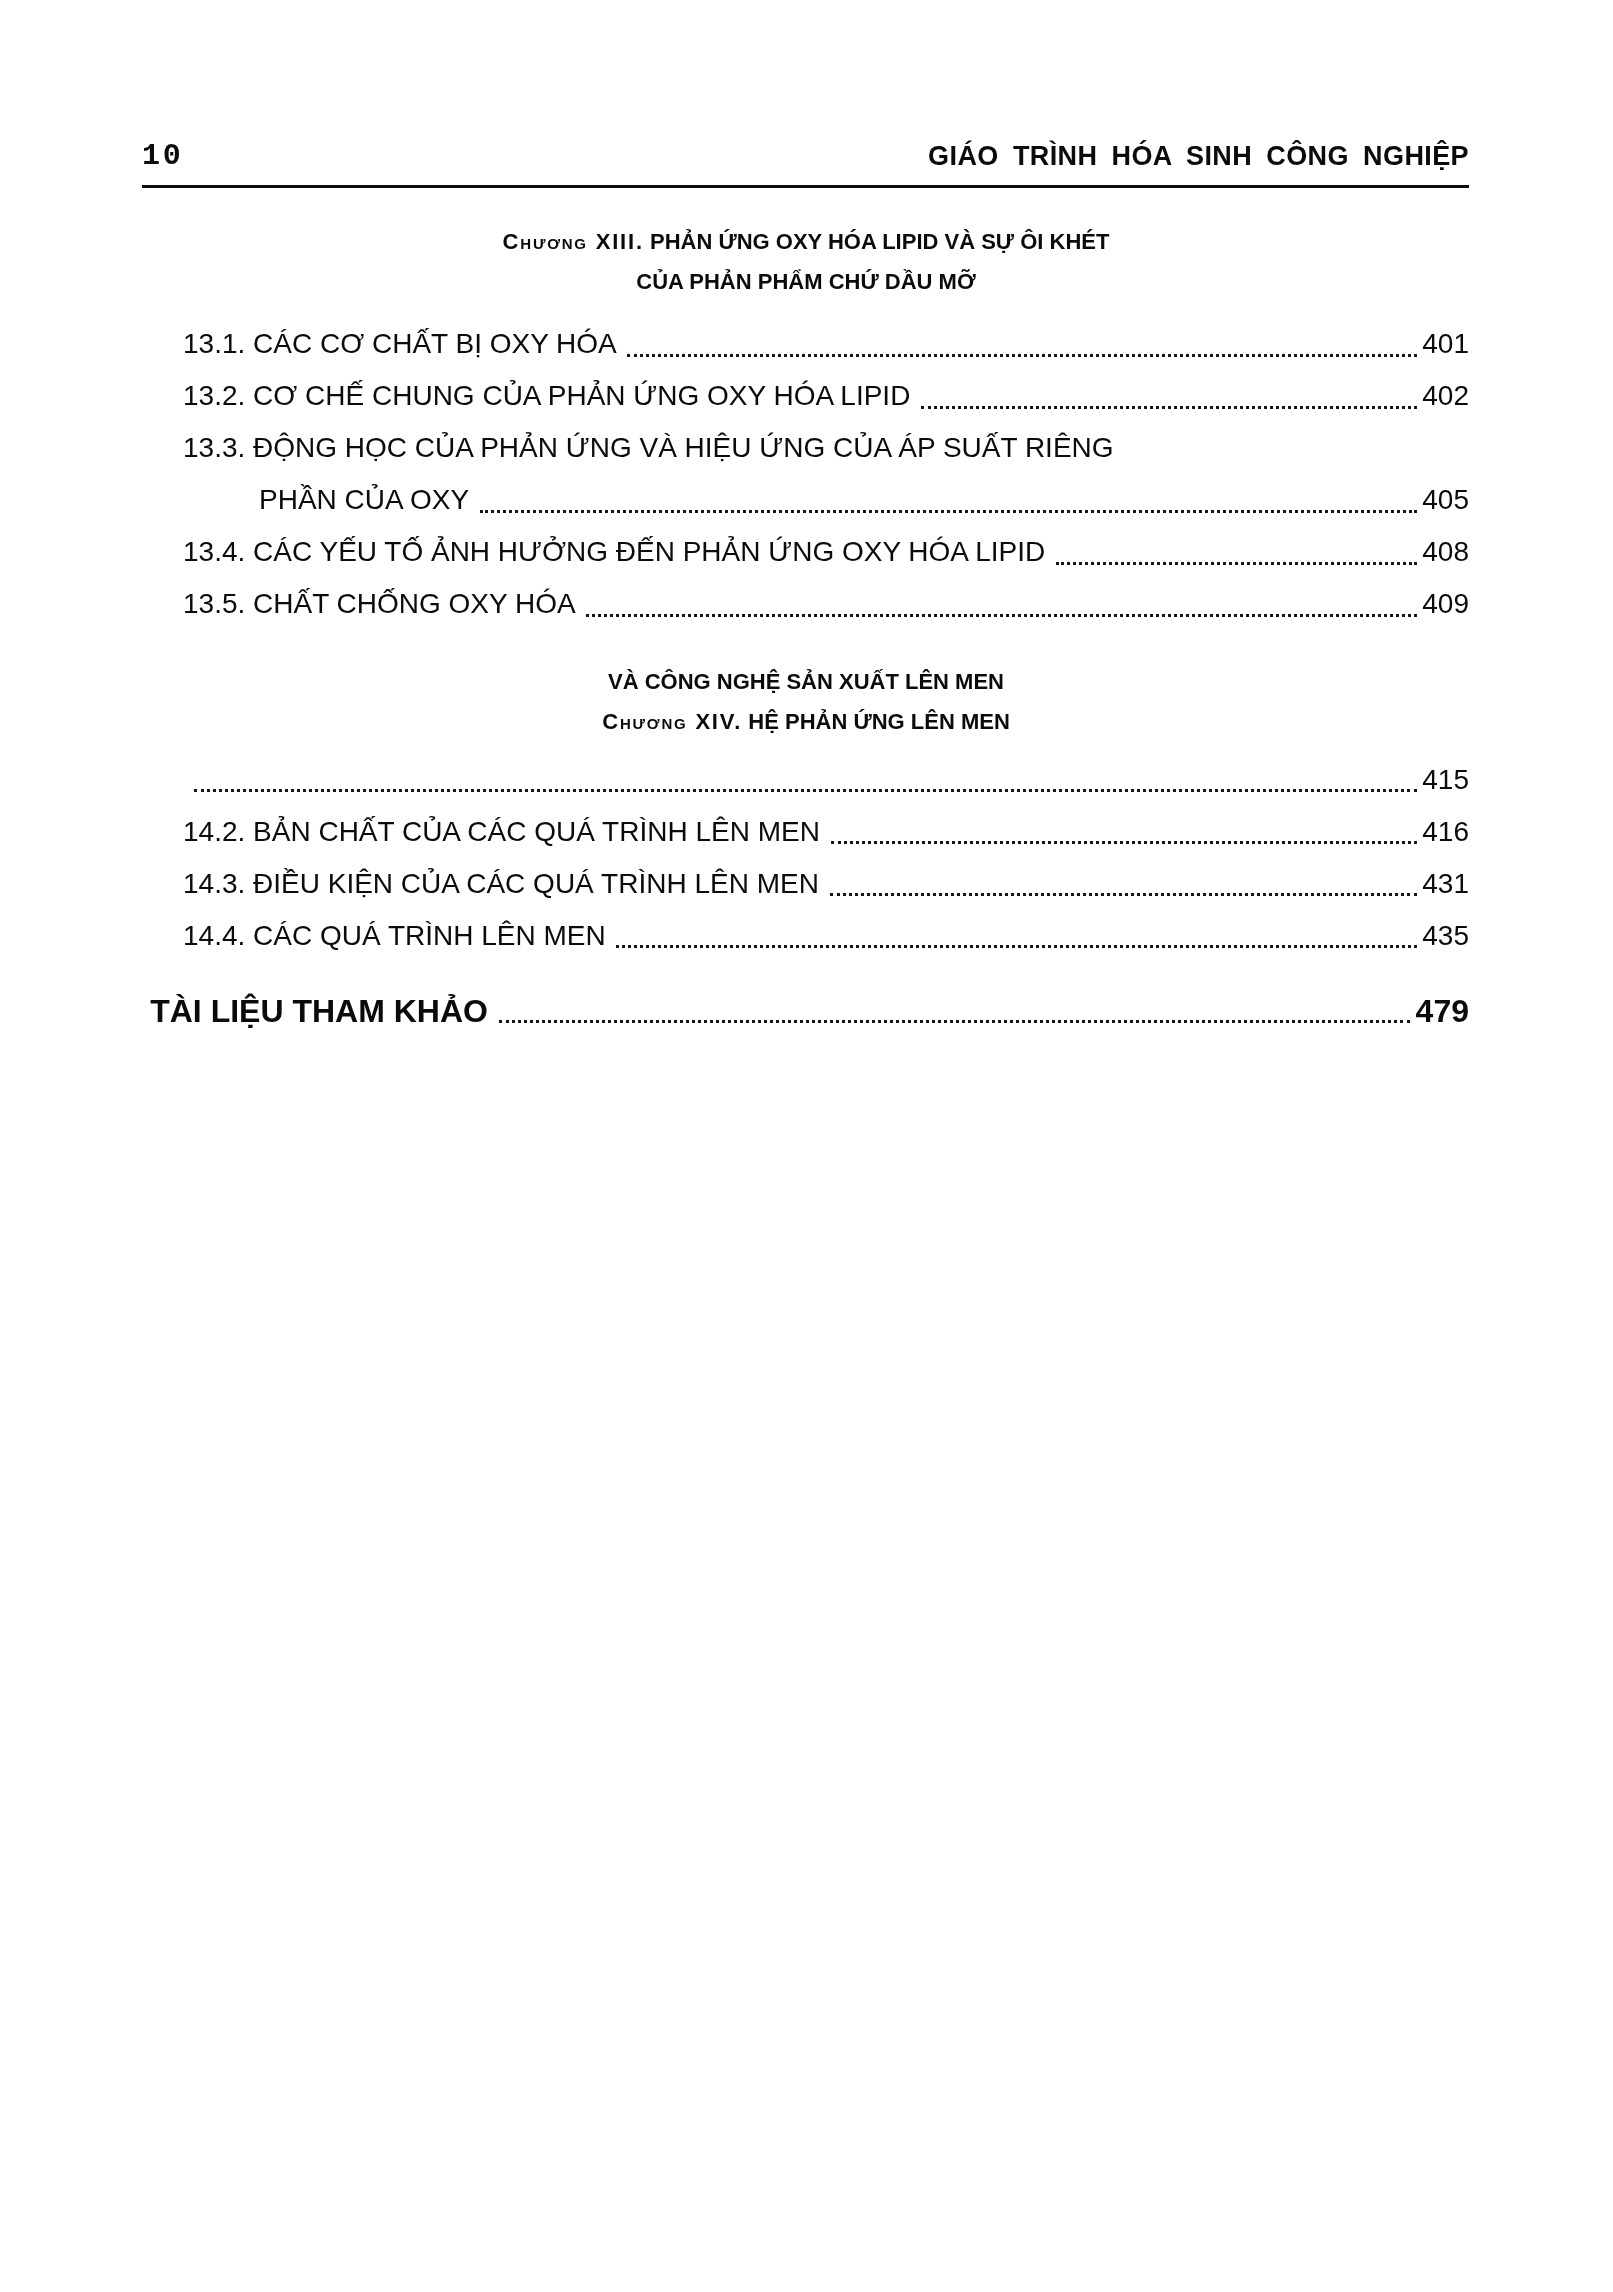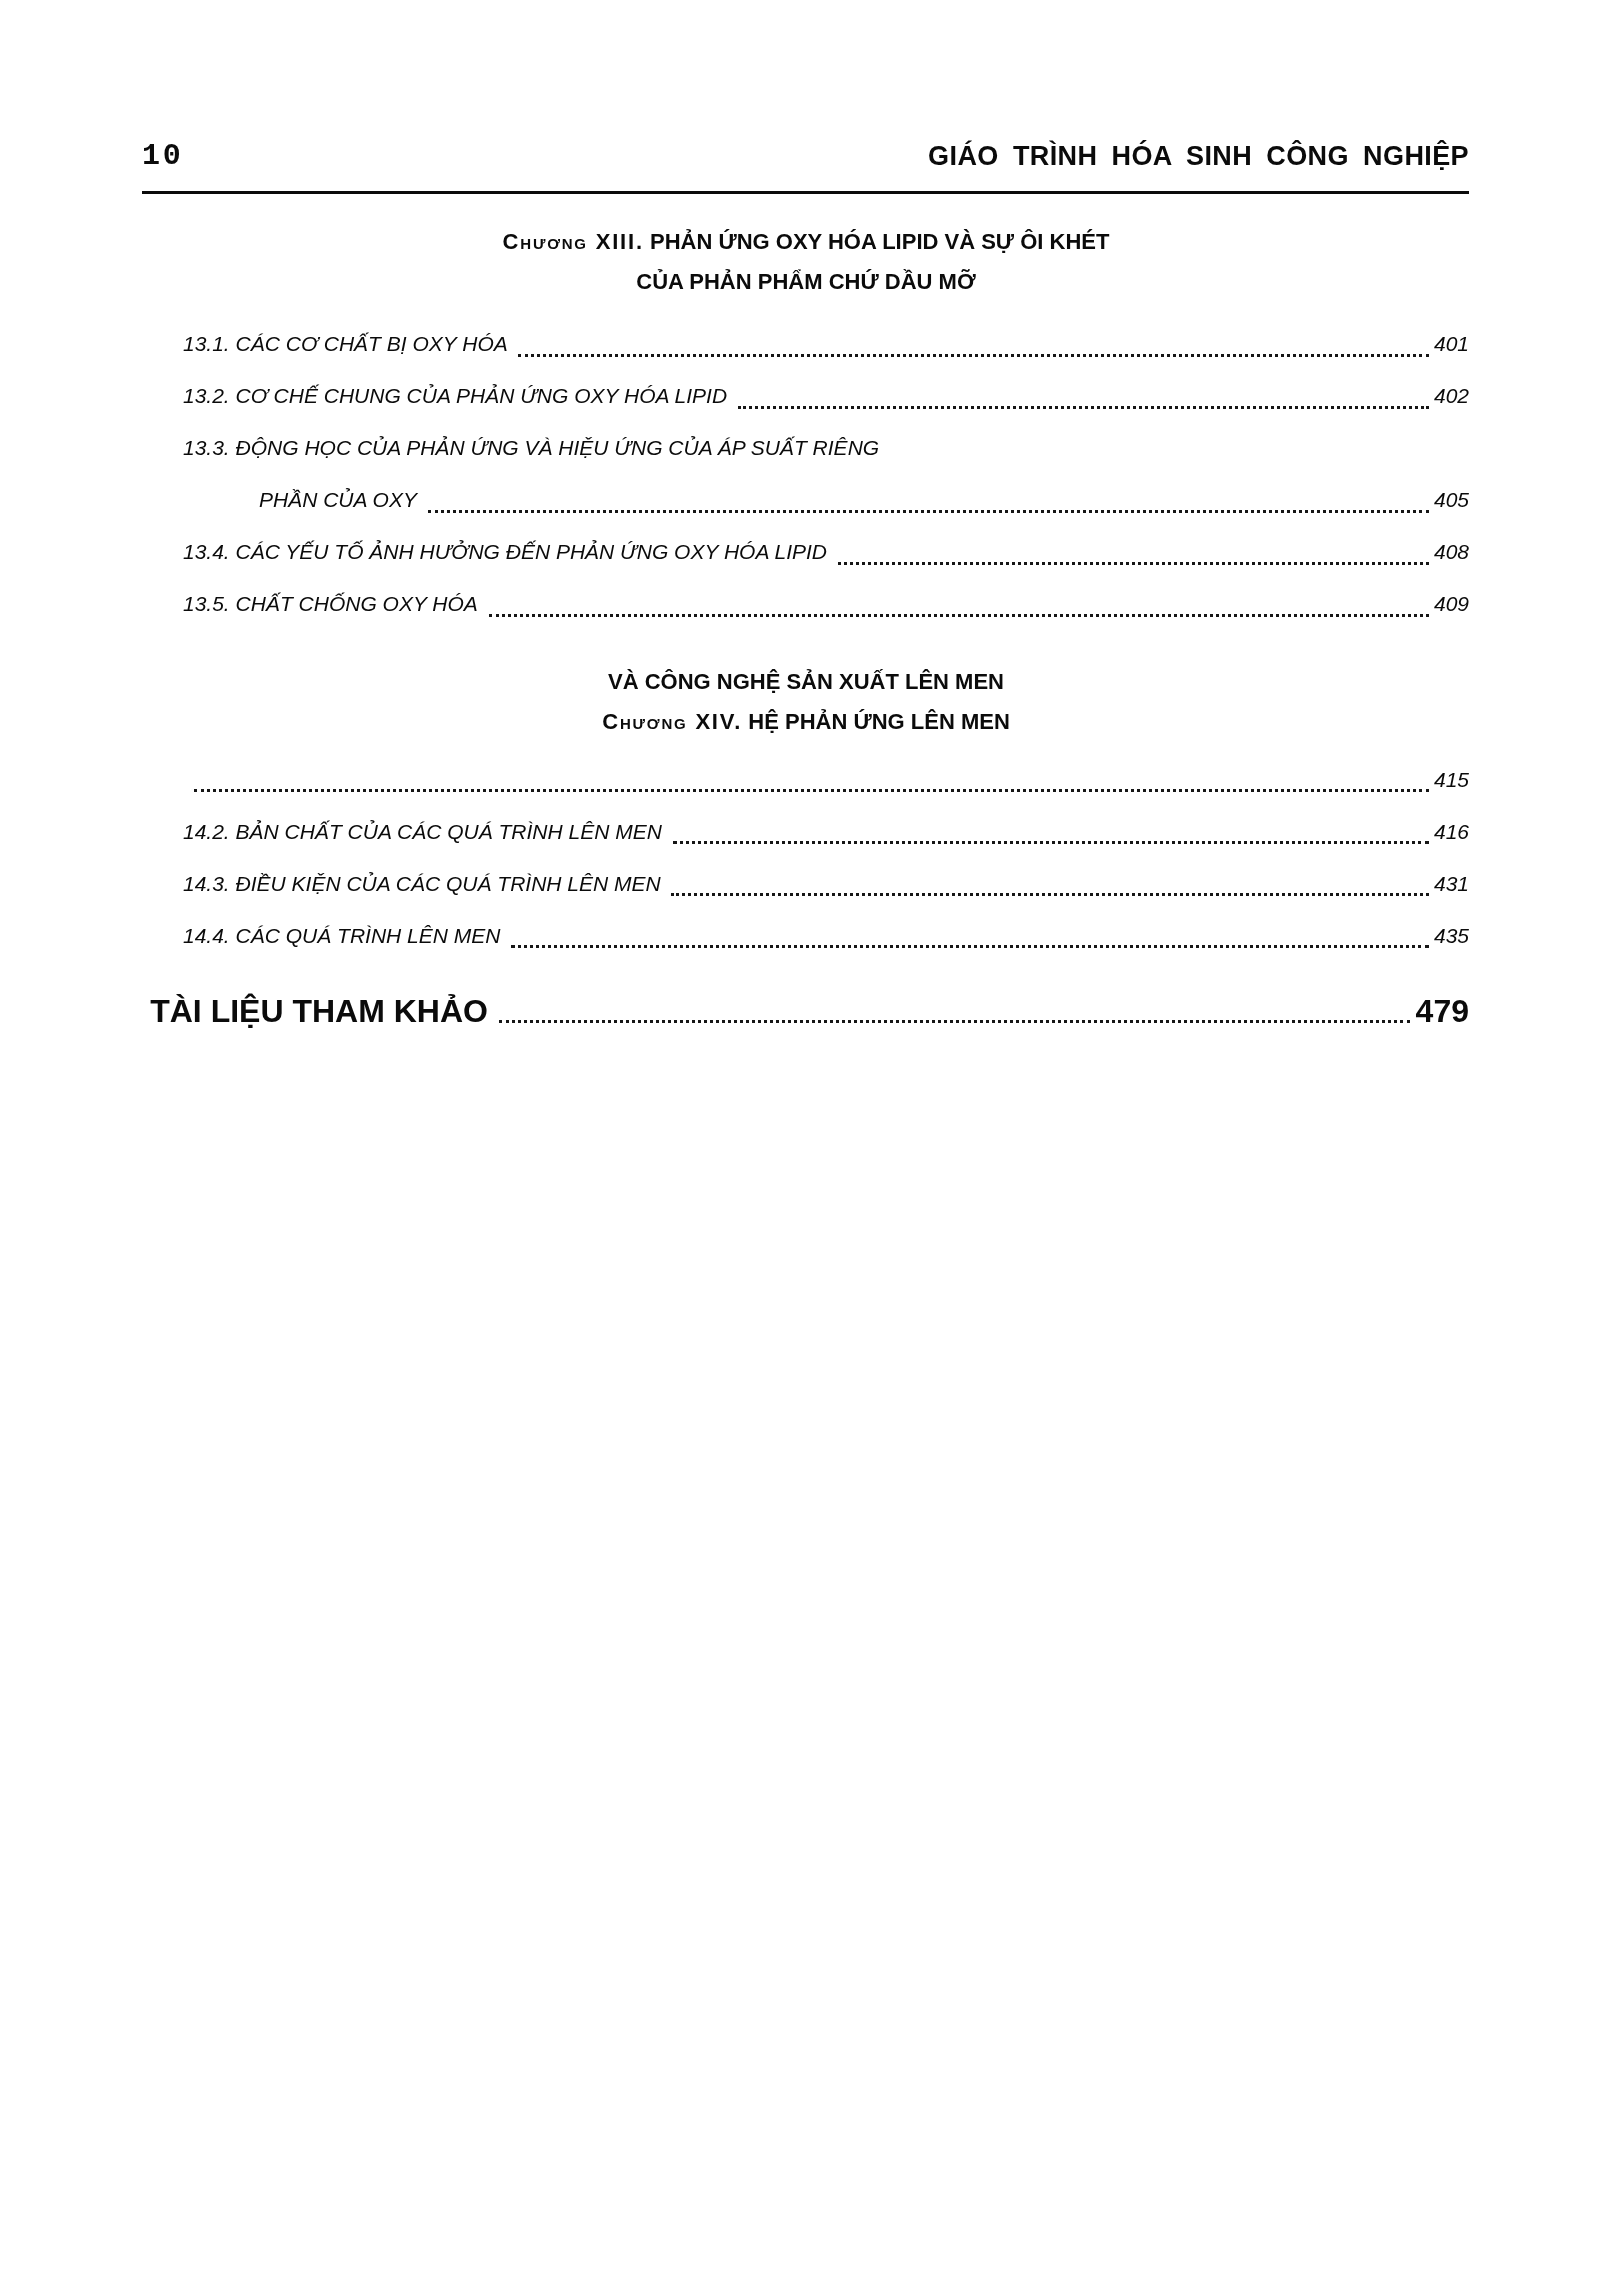--- a/index.html
+++ b/index.html
@@ -16,21 +16,21 @@
     background: #ffffff;
   }
   
   .header {
     position: absolute;
     left: 142px; right: 145px; top: 143px;
     display: flex;
     justify-content: space-between;
     align-items: flex-end;
     border-bottom: 3.6px solid #0b0b0b;
-    padding-bottom: 21px;
+    padding-bottom: 15px;
   }
   .page-num {
     font-family: "Liberation Mono", "DejaVu Sans Mono", monospace;
     font-weight: bold;
     font-size: 30px;
     letter-spacing: 2.7px;
     line-height: 27px;
   }
   .run-title {
     font-weight: bold;
@@ -52,23 +52,22 @@
     white-space: nowrap;
   }
   .chap-heading .chap-label {
     font-variant: small-caps;
     font-variant-caps: small-caps;
     letter-spacing: 1.8px;
   }
   .heading-13 { margin-top: 34px; }
   .heading-14 { margin-top: 32px; }
   .toc {
-    font-size: 21px;
+    font-size: 28px;
     padding-left: 40px;
-    font-style: italic;
   }
   .toc-13 { margin-top: 16px; }
   .toc-14 { margin-top: 11.6px; }
   .row {
     display: flex;
     align-items: baseline;
     height: 52px;
     line-height: 52px;
     white-space: nowrap;
   }

